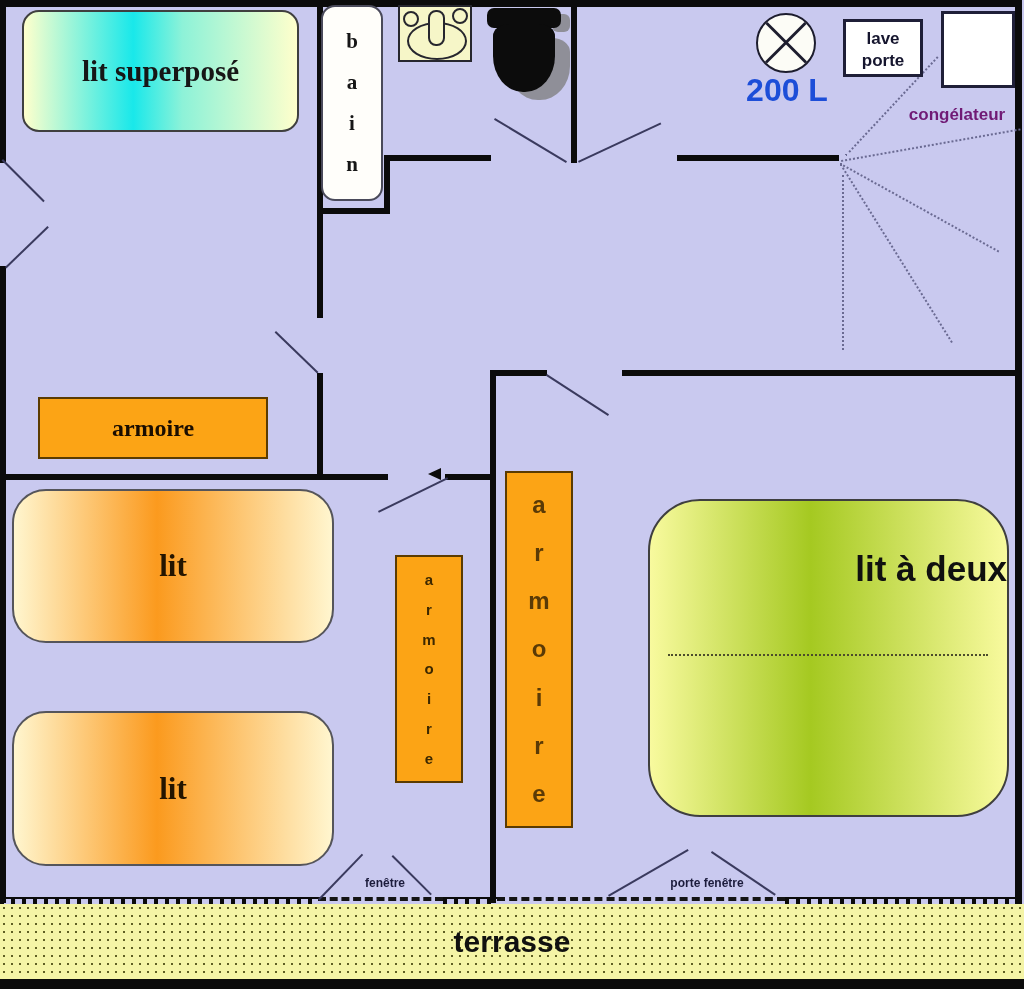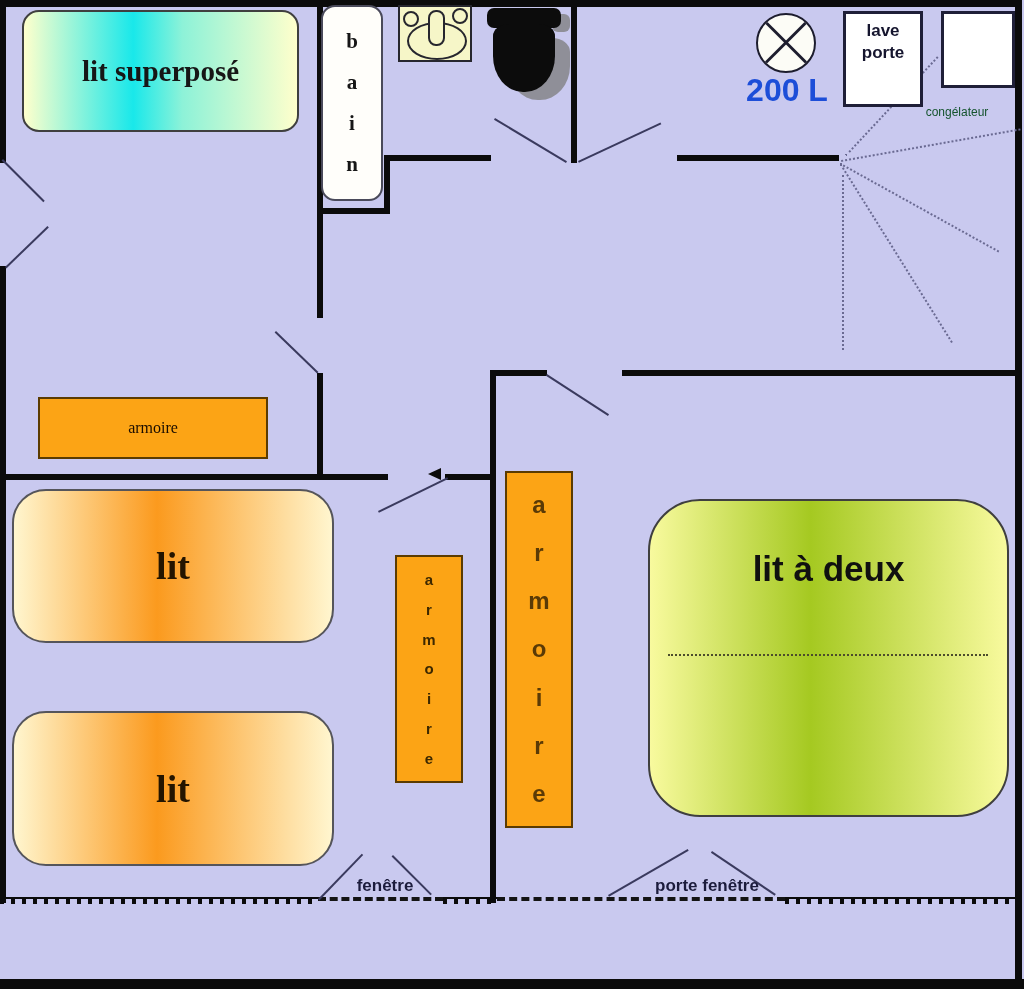--- a/index.html
+++ b/index.html
@@ -35,44 +35,44 @@
   .toilet-cistern{position:absolute;left:487px;top:8px;width:74px;height:20px;background:#0c0c0c;border-radius:7px;}
   .toilet-bowl{position:absolute;left:493px;top:24px;width:62px;height:68px;background:#0c0c0c;border-radius:16px 16px 30px 30px/12px 12px 36px 36px;}
   .heater{position:absolute;left:756px;top:13px;width:56px;height:56px;border:2.5px solid #1d1d2e;
     border-radius:50%;background:#fcfcf6;overflow:hidden;}
   .heater .x1,.heater .x2{position:absolute;left:-6px;top:26px;width:68px;height:3px;background:#1d1d2e;}
   .heater .x1{transform:rotate(45deg);} .heater .x2{transform:rotate(-45deg);}
   .heater-label{position:absolute;left:737px;top:72px;width:100px;text-align:center;
     font-weight:bold;font-size:32px;color:#1d4ed8;}
   .appliance{position:absolute;background:#ffffff;border:3px solid #1f1f38;box-sizing:border-box;
     display:flex;align-items:flex-start;justify-content:center;}
-  .washer{left:843px;top:11px;width:80px;height:96px;}
+  .washer{left:843px;top:19px;width:80px;height:58px;}
   .freezer{left:941px;top:11px;width:74px;height:77px;}
   .washer div{font-size:17px;font-weight:600;color:#15152e;text-align:center;line-height:1.3;margin-top:6px;}
   .freezer-label{position:absolute;left:893px;top:105px;width:128px;text-align:center;
-    font-weight:normal;font-size:12px;color:#14532d;}
+    font-weight:bold;font-size:17px;color:#701a75;}
   .wardrobeH{position:absolute;left:38px;top:397px;width:230px;height:62px;background:#fca415;
     border:2px solid #5b3b00;box-sizing:border-box;display:flex;align-items:center;justify-content:center;}
-  .wardrobeH span{font-family:"Liberation Serif",serif;font-weight:normal;font-size:16px;color:#1a0d00;}
+  .wardrobeH span{font-family:"Liberation Serif",serif;font-weight:bold;font-size:24px;color:#1a0d00;}
   .bed{position:absolute;left:12px;width:318px;height:150px;border:2px solid #55555a;border-radius:34px;
     background:linear-gradient(90deg,#fff6cf 0%,#fb9a1e 45%,#fff6cf 100%);
     display:flex;align-items:center;justify-content:center;}
-  .bed span{font-family:"Liberation Serif",serif;font-weight:bold;font-size:38px;color:#241500;}
+  .bed span{font-family:"Liberation Serif",serif;font-weight:bold;font-size:31px;color:#241500;}
   .wardrobeV{position:absolute;background:#fca415;border:2px solid #5b3b00;box-sizing:border-box;
     display:flex;flex-direction:column;align-items:center;justify-content:space-around;padding:8px 0;}
   .wardrobeV.small{left:395px;top:555px;width:68px;height:228px;}
   .wardrobeV.small span{font-size:15px;font-weight:600;color:#3c2800;line-height:1;}
   .wardrobeV.large{left:505px;top:471px;width:68px;height:357px;}
   .wardrobeV.large span{font-size:24px;font-weight:600;color:#5a3a06;line-height:1;}
   .dbed{position:absolute;left:648px;top:499px;width:357px;height:314px;border:2px solid #3f3f3f;border-radius:52px;
     background:linear-gradient(90deg,#f8fa9e 0%,#a5c921 45%,#f8fa9e 100%);}
-  .dbed .l1{position:absolute;top:48px;width:100%;text-align:center;font-weight:bold;font-size:35px;color:#101010;}
+  .dbed .l1{position:absolute;top:48px;width:100%;text-align:right;font-weight:bold;font-size:35px;color:#101010;}
   .dbed .mid{position:absolute;left:18px;top:153px;width:320px;height:0;border-top:2px dotted #4c4c2c;}
   .dbed .l2{position:absolute;top:226px;width:100%;text-align:center;font-weight:bold;font-size:35px;color:#101010;}
-  .open-label{position:absolute;font-weight:bold;font-size:17px;color:#1c1c3c;}
+  .open-label{position:absolute;font-weight:bold;font-size:12px;color:#1c1c3c;}
   .terrace{position:absolute;left:0;top:904px;width:1024px;height:75px;background:#f4f4a6;
     background-image:radial-gradient(circle,#5f5f24 1.3px,transparent 1.5px);background-size:8px 8px;
     display:flex;align-items:center;justify-content:center;}
   .terrace span{font-weight:bold;font-size:30px;color:#101010;}
   .bottombar{position:absolute;left:0;top:979px;width:1024px;height:10px;background:#0b0b0b;}
   .arrowL{position:absolute;left:428px;top:468px;width:0;height:0;
     border-top:6px solid transparent;border-bottom:6px solid transparent;border-right:13px solid #0b0b0b;}
 </style>
 </head>
 <body>
@@ -193,15 +193,18 @@
   </div>
 
   <div class="dbed">
     <div class="l1">lit à deux</div>
     <div class="mid"></div>
   </div>
 
   <div class="open-label" style="left:340px;top:876px;width:90px;text-align:center;">fenêtre</div>
   <div class="open-label" style="left:632px;top:876px;width:150px;text-align:center;">porte fenêtre</div>
 
+  <div class="terrace">
+    <span>terrasse</span>
+  </div>
   <div class="bottombar"></div>
 
 </div>
 
 </body></html>

